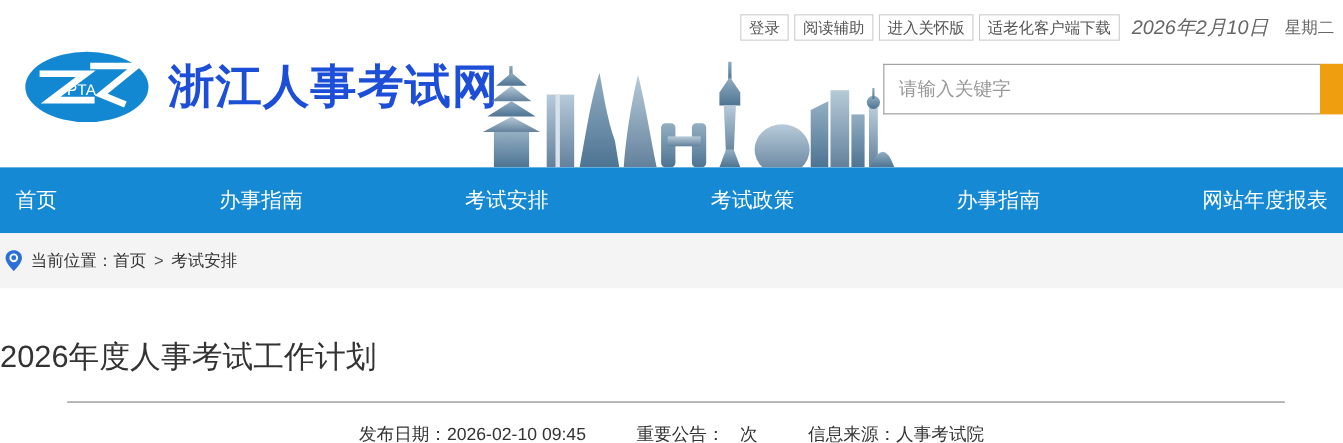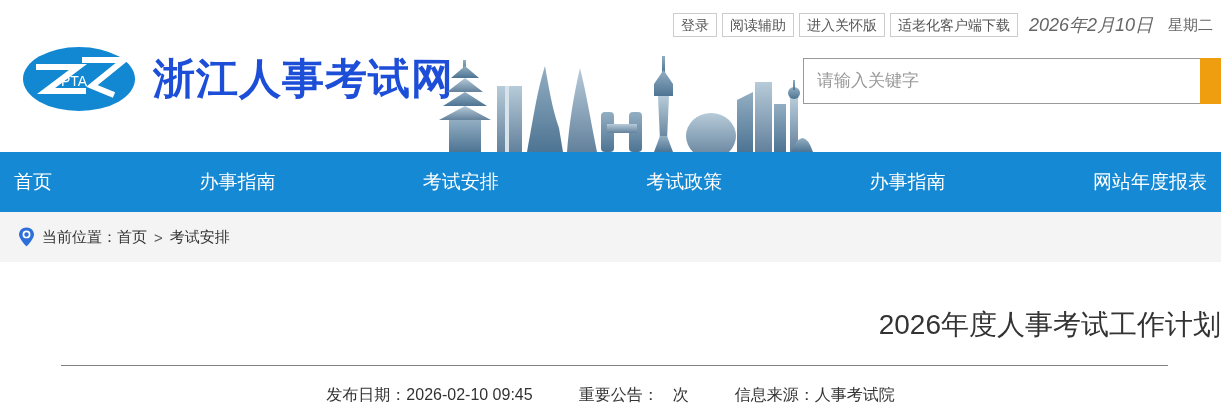--- a/index.html
+++ b/index.html
@@ -27,27 +27,27 @@
   .search-btn { width:83px; height:46px; background:#ef9e10; border:none; cursor:pointer;
     display:flex; align-items:center; justify-content:center; }
 
   
   .nav { width:1221px; height:60px; background:#1589d3; display:flex;
     justify-content:space-between; align-items:center; padding:0 14px; }
   .nav a { color:#fff; font-size:19px; text-decoration:none; white-space:nowrap; cursor:pointer; }
 
   
   .crumb { width:1221px; height:50px; background:#f4f4f4; display:flex;
-    align-items:center; padding-left:18px; font-size:15px; color:#333; }
+    align-items:center; padding-left:4px; font-size:15px; color:#333; }
   .crumb .pin { margin-right:7px; display:flex; }
   .crumb a { color:#333; text-decoration:none; cursor:pointer; }
   .crumb .sep { margin:0 7px; color:#555; }
 
   
-  .article-title { margin-top:44px; text-align:right; font-size:28px; font-weight:400; color:#333; }
+  .article-title { margin-top:44px; text-align:left; font-size:28px; font-weight:400; color:#333; }
   .divider { border:none; border-top:1px solid #7f7f7f; margin:21px 53px 0 61px; }
   .meta { margin-top:19px; display:flex; justify-content:center; gap:46px;
     font-size:16px; color:#333; }
   .meta .m-item { white-space:nowrap; }
   .meta .views-val { margin-left:14px; }
 </style>
 </head>
 <body>
 
 <div class="header">

